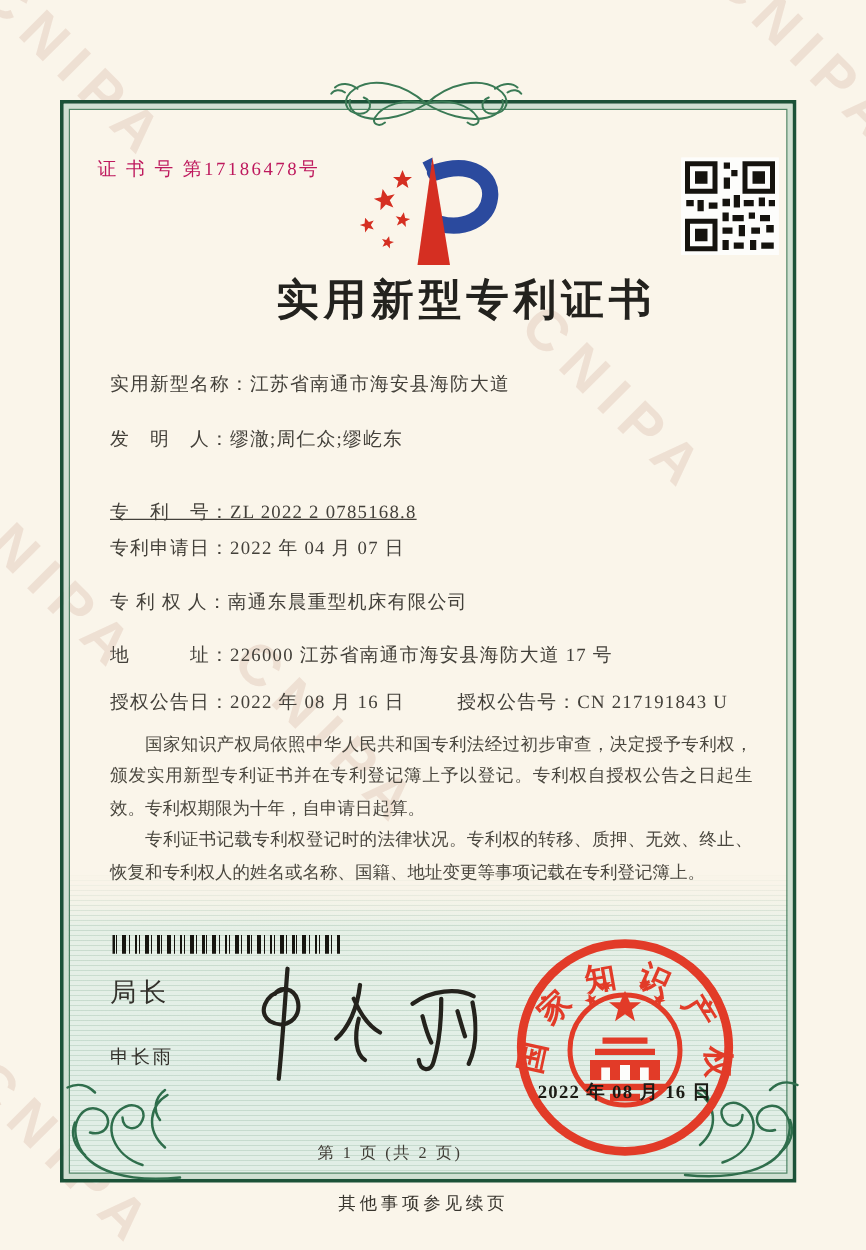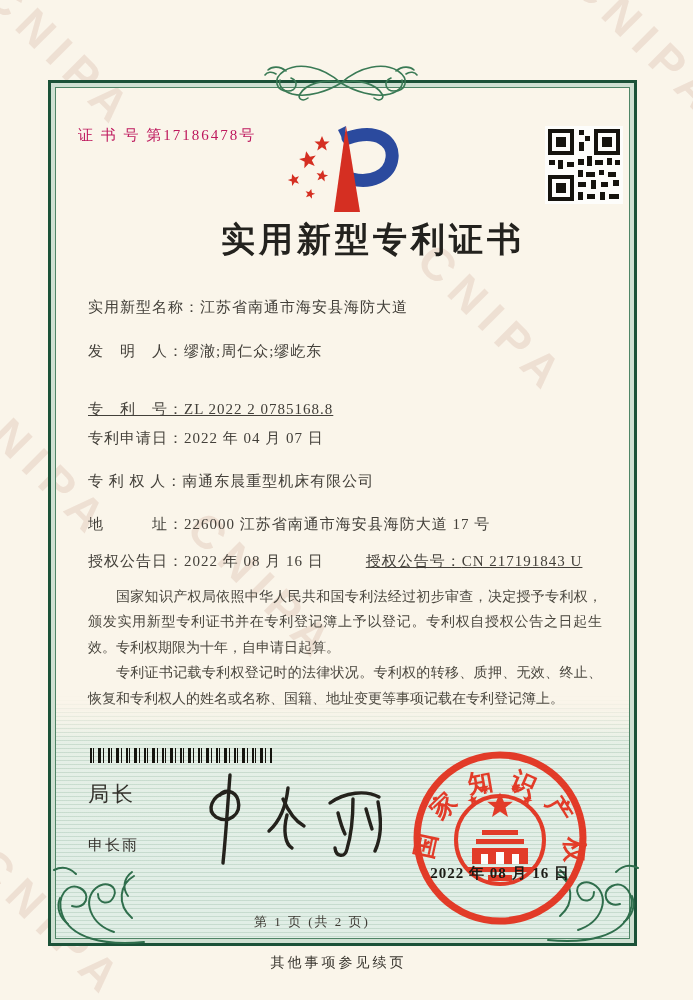--- a/index.html
+++ b/index.html
@@ -48,21 +48,21 @@
   .cert-no{position:absolute;left:78px;top:126px;font-size:15px;letter-spacing:2px;color:#be185d;}
   .qr{position:absolute;left:545px;top:126px;width:78px;height:78px;background:#fdfdfb;}
   .logo{position:absolute;left:272px;top:124px;}
   .title{
     position:absolute;left:48px;top:217px;width:650px;text-align:center;
     font-size:34px;font-weight:bold;letter-spacing:4px;color:#23221e;
   }
   .field{position:absolute;left:88px;width:530px;font-size:15px;letter-spacing:1px;color:#43403a;white-space:nowrap;}
   .f0{top:298px;} .f1{top:342px;} .f2{top:400px;text-decoration:underline;} .f3{top:429px;}
   .f4{top:472px;} .f5{top:515px;} .f6{top:552px;}
-  .field .pair + .pair{margin-left:42px;text-decoration:underline;}
+  .field .pair + .pair{margin-left:42px;}
   .body-text{
     position:absolute;left:88px;top:584px;width:514px;
     font-size:14px;line-height:1.82;color:#4a473f;text-align:justify;
   }
   .body-text p{margin:0;text-indent:2em;}
   .barcode{
     position:absolute;left:90px;top:748px;width:182px;height:15px;
     background:repeating-linear-gradient(90deg,
       #16150f 0 2px, rgba(0,0,0,0) 2px 3px,
       #16150f 3px 4px, rgba(0,0,0,0) 4px 8px,

